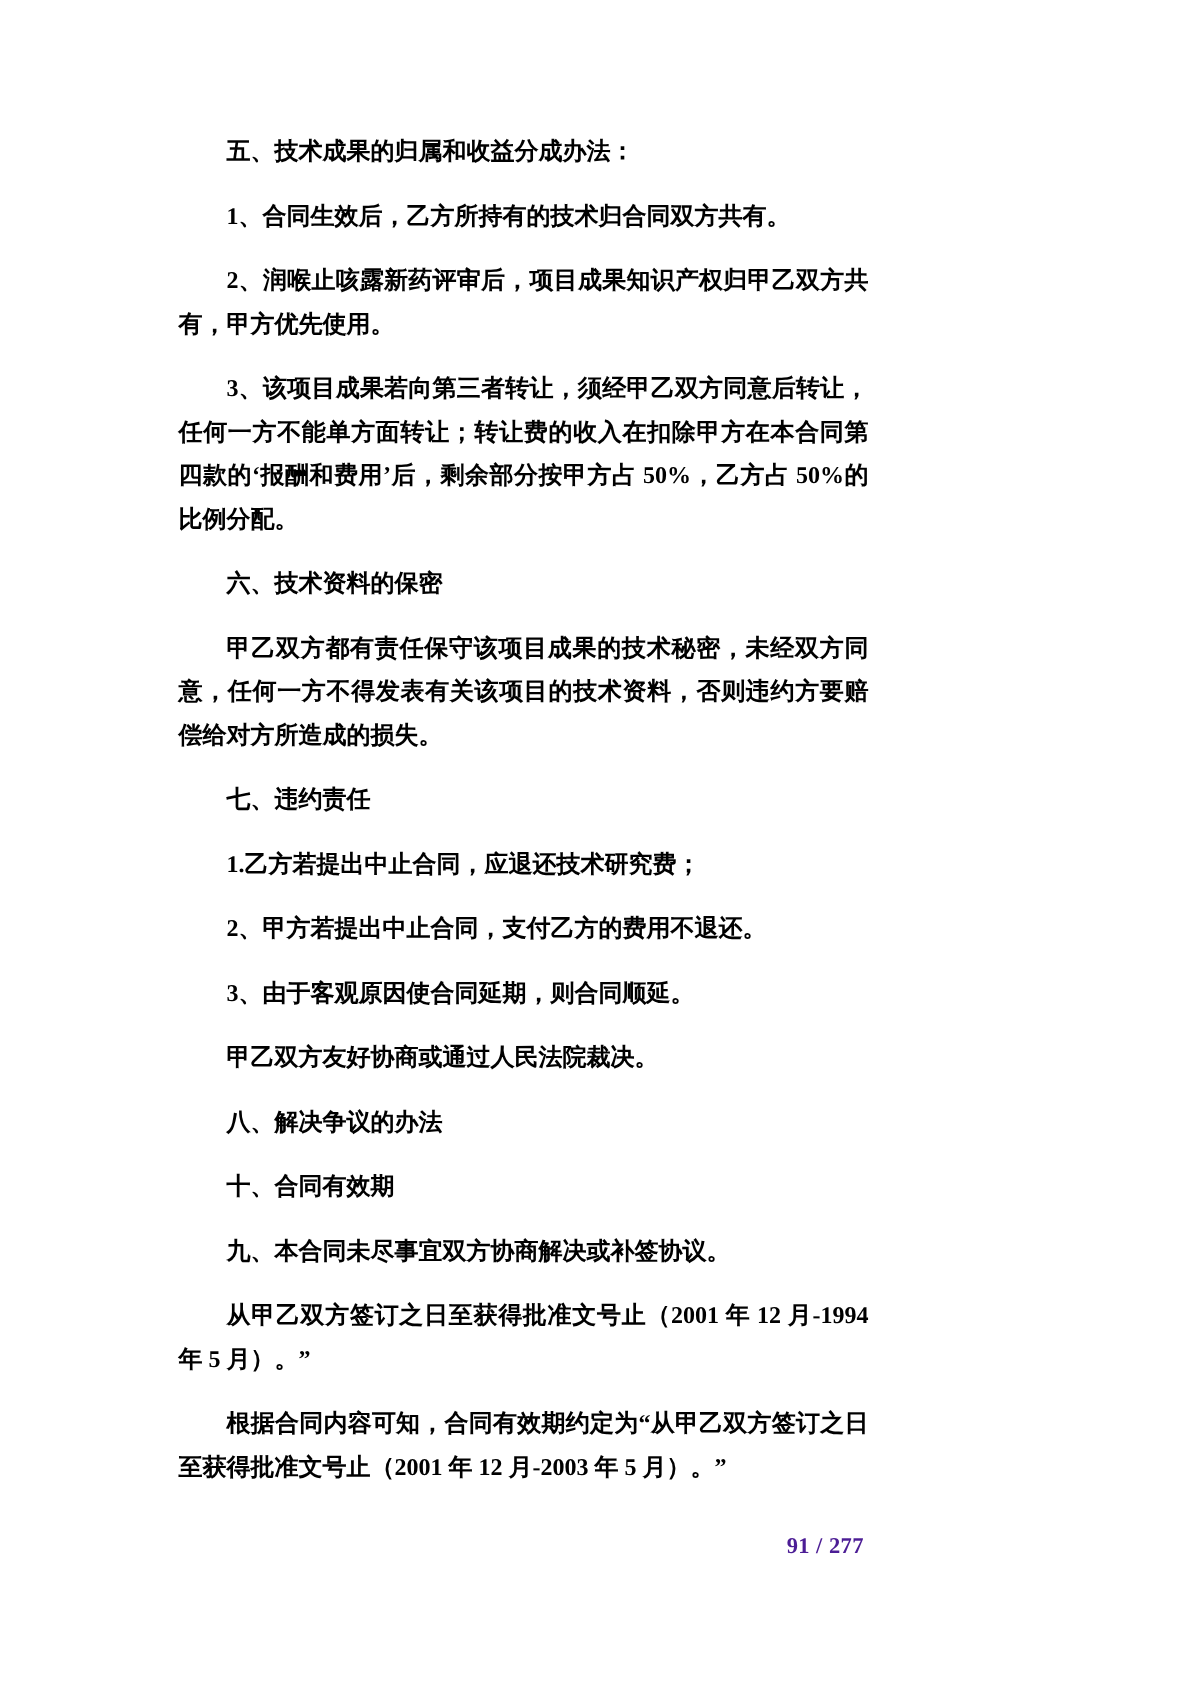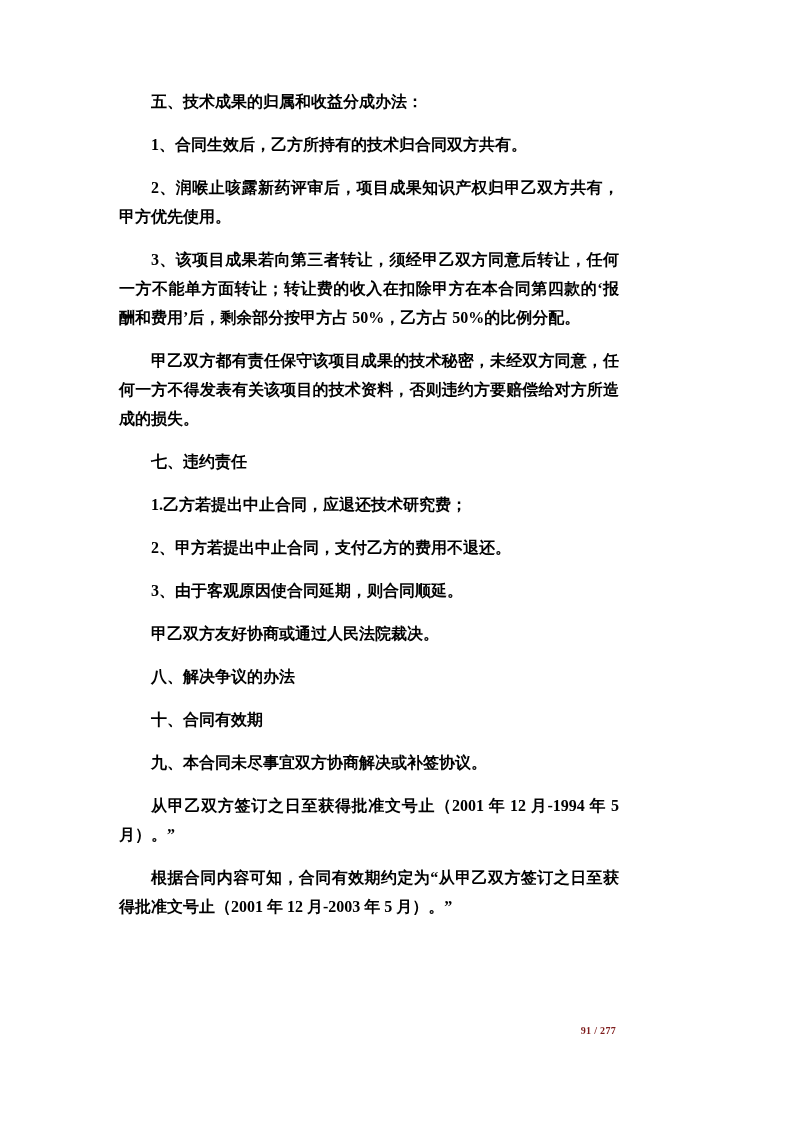--- a/index.html
+++ b/index.html
@@ -14,21 +14,20 @@
     overflow: hidden;
     font-family: "Liberation Serif", "DejaVu Serif", serif;
   }
   .page {
     position: absolute;
     left: 0; top: 0;
     width: 696px;
     height: 1122px;
     background: #ffffff;
     overflow: hidden;
-    padding-left: 40px;
   }
   .content {
     position: absolute;
     left: 119px;
     right: 117px;
     top: 87px;
   }
   .para {
     margin: 0 0 14px 0;
     font-size: 16px;
@@ -37,36 +36,37 @@
     color: #000000;
     text-align: justify;
     text-justify: inter-ideograph;
     text-indent: 2em;
     word-break: break-all;
   }
   .page-number {
     position: absolute;
     top: 1022px;
     right: 120px;
-    font-size: 10px;
+    font-size: 15px;
     line-height: 18px;
     font-weight: 700;
-    color: #7f1d1d;
+    color: #4c1d95;
     letter-spacing: 0.3px;
   }
 </style>
 </head>
 <body>
 
 <div class="page">
   <div class="content" id="paragraph-container">
       <p class="para">五、技术成果的归属和收益分成办法：</p>
       <p class="para">1、合同生效后，乙方所持有的技术归合同双方共有。</p>
       <p class="para">2、润喉止咳露新药评审后，项目成果知识产权归甲乙双方共有，甲方优先使用。</p>
       <p class="para">3、该项目成果若向第三者转让，须经甲乙双方同意后转让，任何一方不能单方面转让；转让费的收入在扣除甲方在本合同第四款的‘报酬和费用’后，剩余部分按甲方占 50%，乙方占 50%的比例分配。</p>
+      <p class="para">六、技术资料的保密</p>
       <p class="para">甲乙双方都有责任保守该项目成果的技术秘密，未经双方同意，任何一方不得发表有关该项目的技术资料，否则违约方要赔偿给对方所造成的损失。</p>
       <p class="para">七、违约责任</p>
       <p class="para">1.乙方若提出中止合同，应退还技术研究费；</p>
       <p class="para">2、甲方若提出中止合同，支付乙方的费用不退还。</p>
       <p class="para">3、由于客观原因使合同延期，则合同顺延。</p>
       <p class="para">甲乙双方友好协商或通过人民法院裁决。</p>
       <p class="para">八、解决争议的办法</p>
       <p class="para">十、合同有效期</p>
       <p class="para">九、本合同未尽事宜双方协商解决或补签协议。</p>
       <p class="para">从甲乙双方签订之日至获得批准文号止（2001 年 12 月-1994 年 5 月）。”</p>

